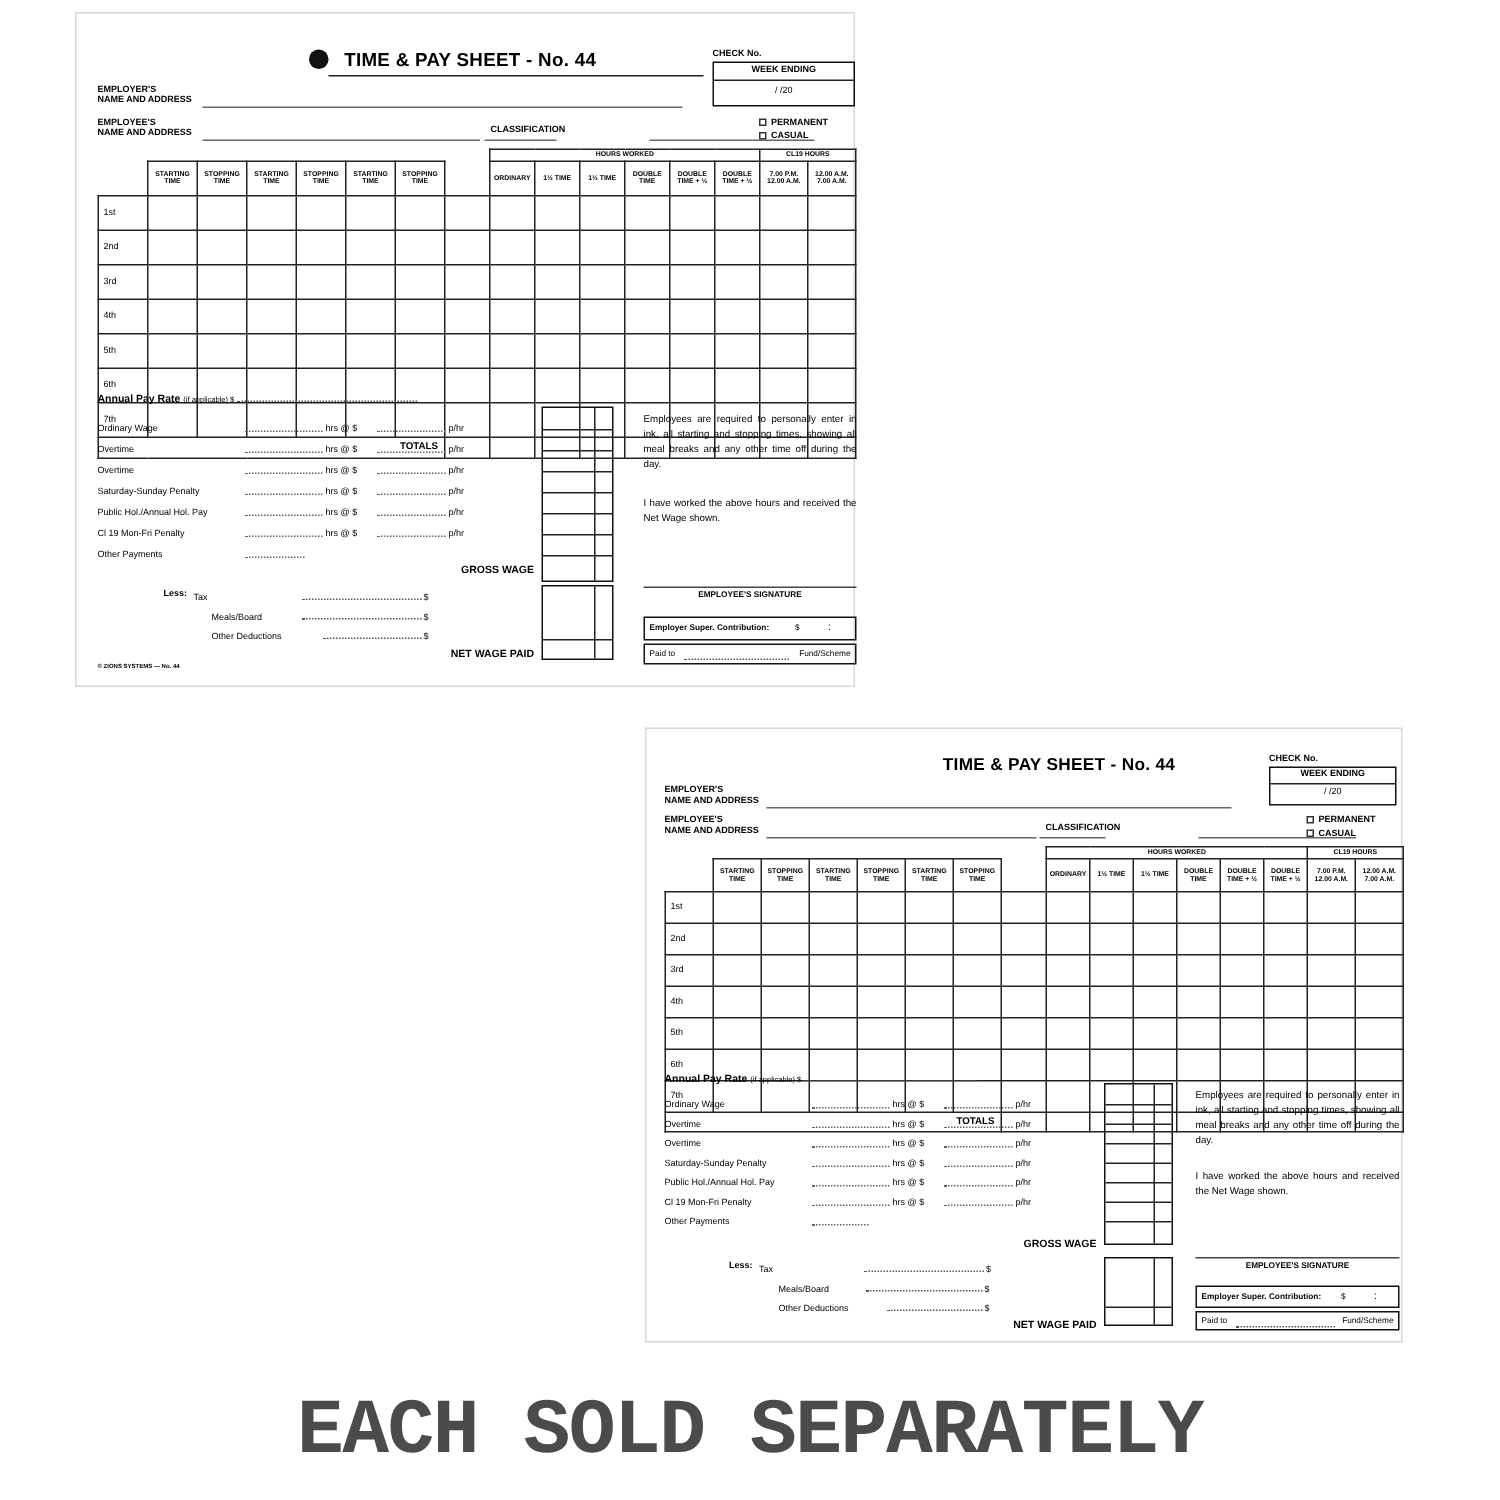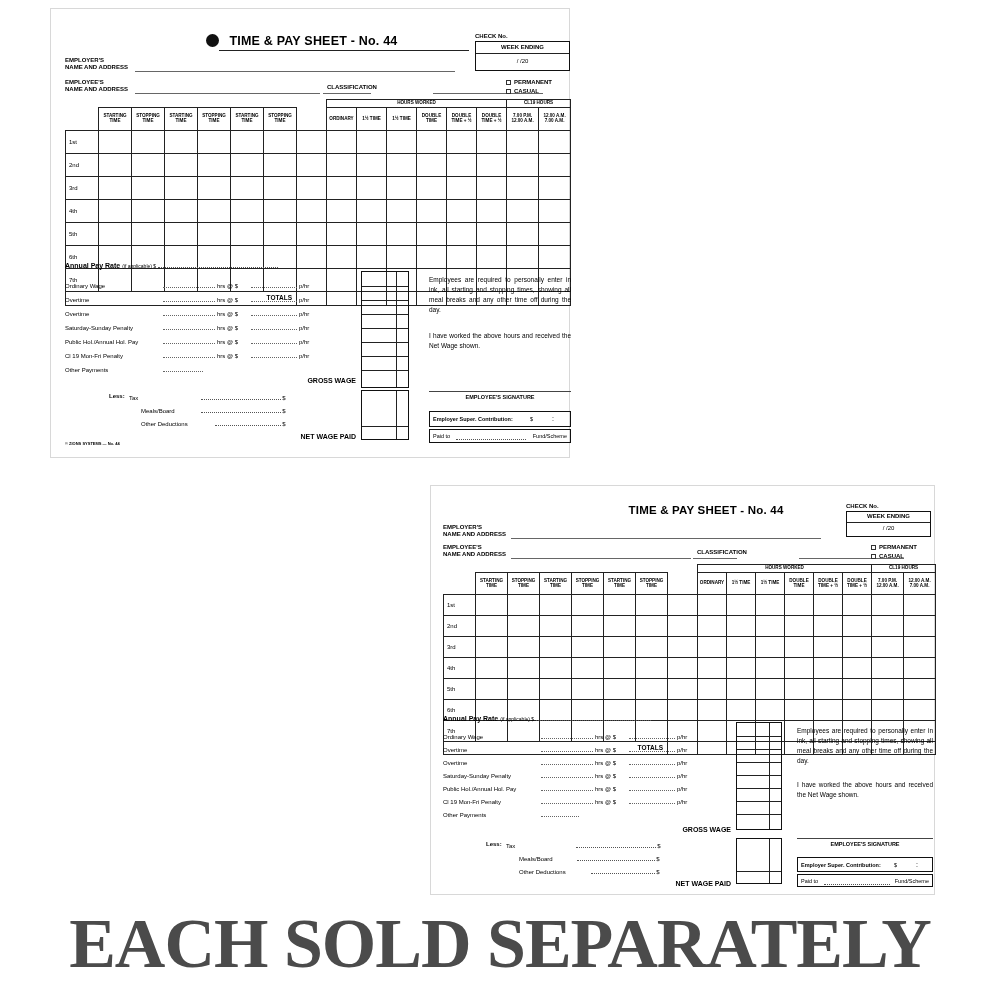--- a/index.html
+++ b/index.html
@@ -66,23 +66,23 @@
   .payrow .dots{flex:0 0 52px;border-bottom:1px dotted #666;margin:0 2px 1px 0;height:6px;}
   .payrow .hrs{width:34px;}
   .payrow .dots2{flex:0 0 46px;border-bottom:1px dotted #666;margin:0 2px 1px 0;height:6px;}
   .payrow .phr{width:20px;}
 
   .rightnote{font-size:6.5px;line-height:1.55;text-align:justify;}
 
   .banner{
     position:absolute;left:0;right:0;bottom:16px;
     text-align:center;
-    font-family:Liberation Serif, serif;
+    font-family:Liberation Mono, monospace;
     font-weight:bold;
-    font-size:70px;
+    font-size:52px;
     letter-spacing:-1px;
     color:#4b4b4b;
     -webkit-text-stroke:0px;
   }
   .copyright{font-size:4px;}
   .vline{position:absolute;background:#222;width:1px;}
   .hline{position:absolute;background:#222;height:1px;}
 </style>
 </head>
 <body>

